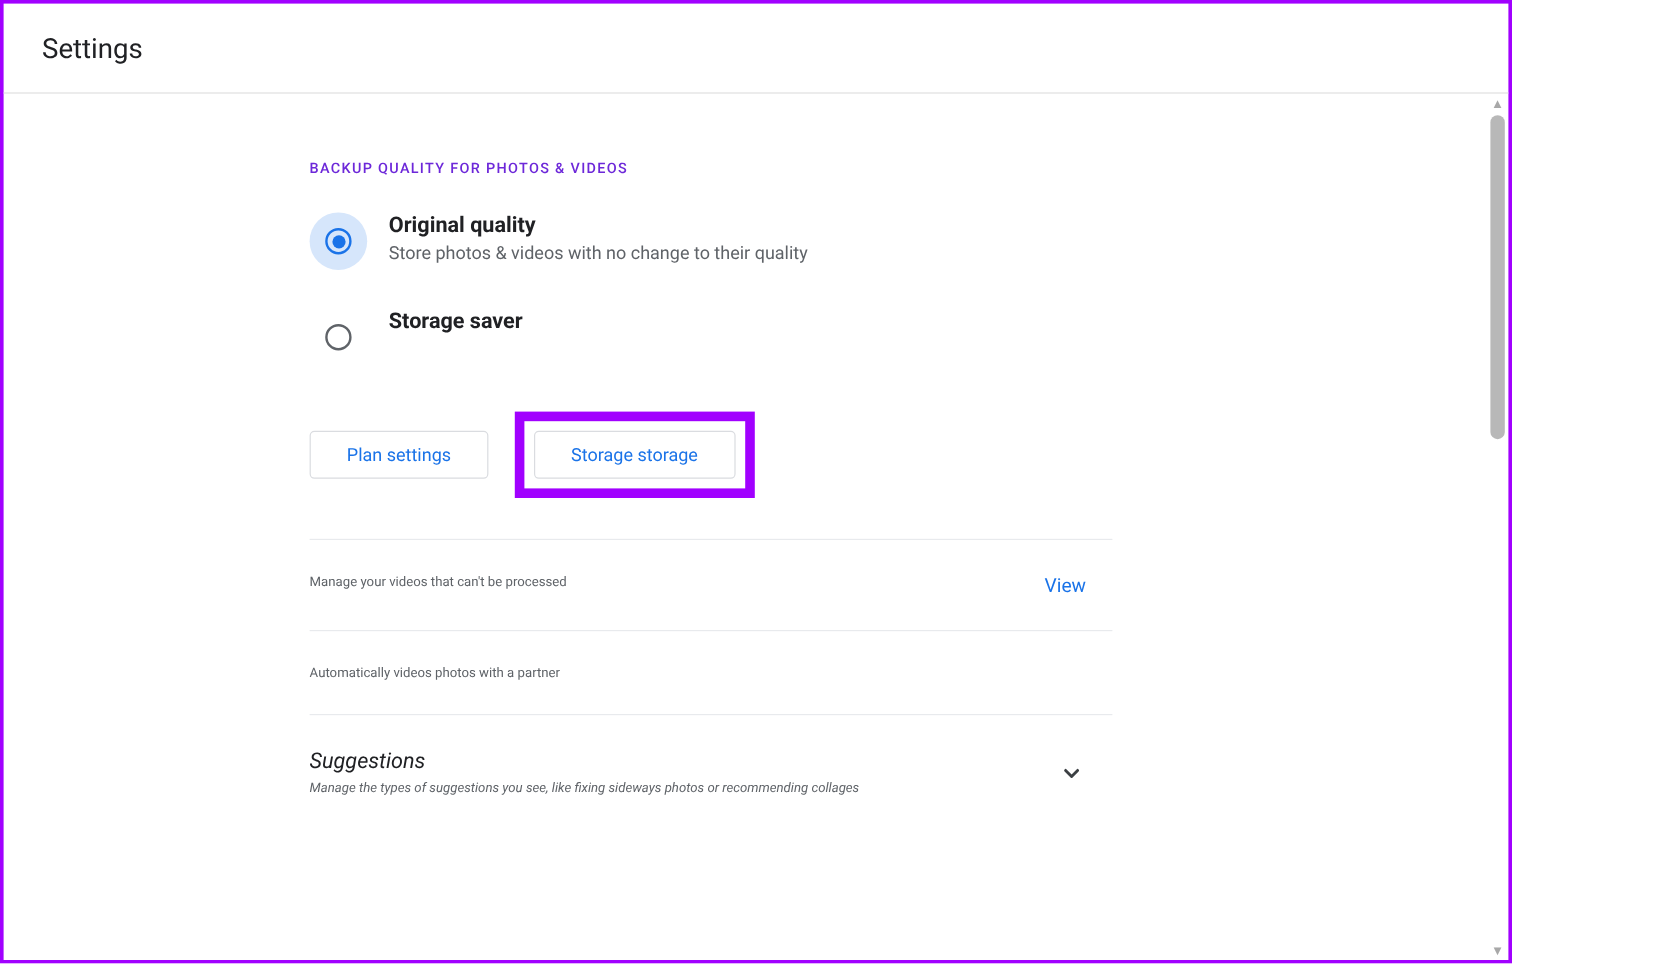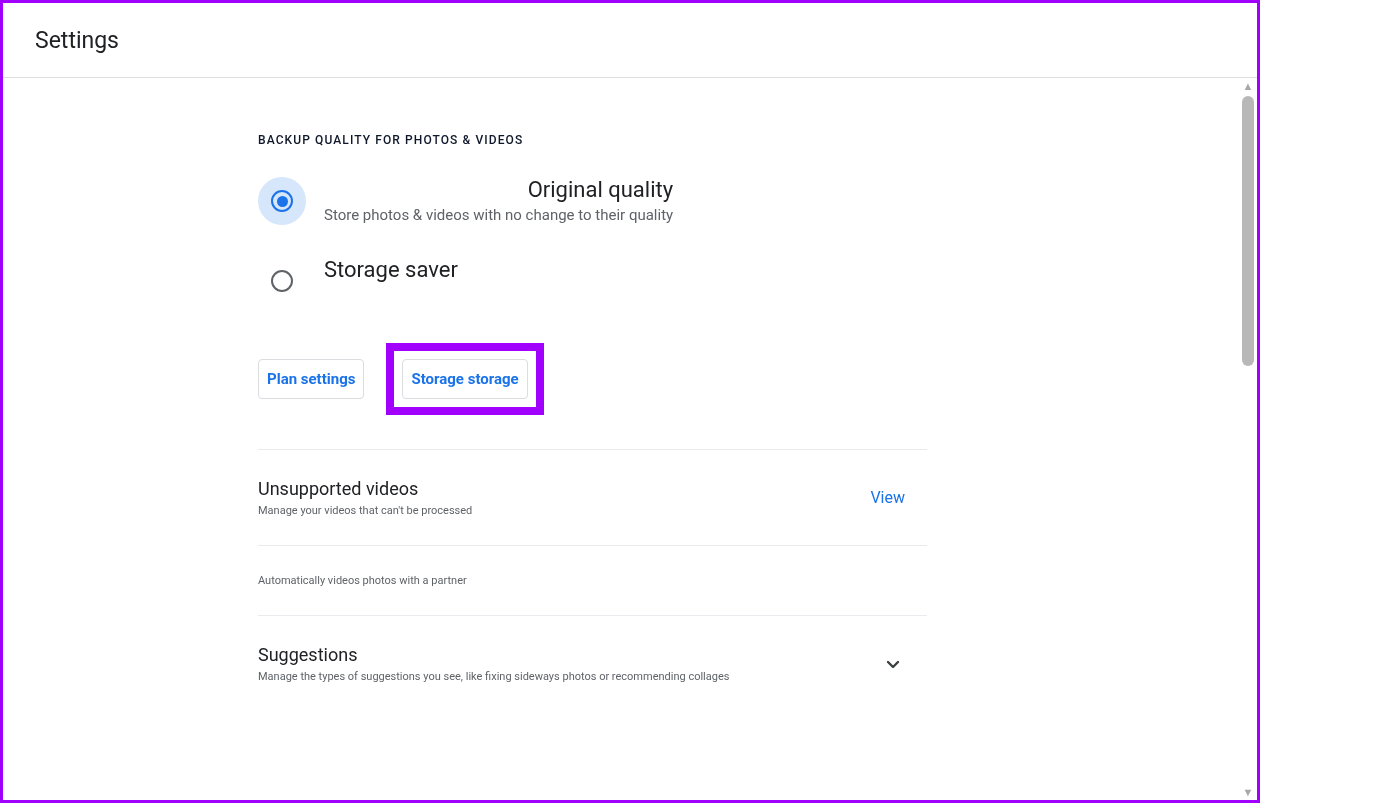--- a/index.html
+++ b/index.html
@@ -36,21 +36,21 @@
     position: absolute;
     left: 255px;
     right: 330px;
     top: 0;
     padding-top: 55px;
   }
   .section-label {
     font-size: 12px;
     font-weight: 500;
     letter-spacing: 1.1px;
-    color: #0f172a;
+    color: #6d28d9;
     text-transform: uppercase;
     margin-bottom: 30px;
   }
   .radio-row {
     display: flex;
     align-items: flex-start;
     margin-bottom: 32px;
   }
   .radio-outer {
     width: 48px;
@@ -78,44 +78,43 @@
   .radio-outer.selected .radio-circle {
     border-color: #1a73e8;
   }
   .radio-dot {
     width: 11px;
     height: 11px;
     border-radius: 50%;
     background: #1a73e8;
   }
   .radio-text .opt-title {
-    font-size: 22px;
+    font-size: 18px;
     color: #202124;
-    font-weight: 400;
+    font-weight: 700;
     margin-bottom: 4px;
-    text-align: right;
   }
   .radio-text .opt-desc {
     font-size: 15px;
     color: #5f6368;
   }
   .button-row {
     display: flex;
     gap: 22px;
     margin-top: 38px;
     margin-bottom: 34px;
     align-items: center;
   }
   .outline-btn {
     border: 1px solid #dadce0;
     background: #fff;
     color: #1a73e8;
     font-size: 15px;
-    font-weight: 700;
-    padding: 10px 8px;
+    font-weight: 400;
+    padding: 10px 30px;
     border-radius: 4px;
     cursor: pointer;
     font-family: inherit;
   }
   .highlight-box {
     border: 8px solid #a100ff;
     padding: 8px;
     display: inline-flex;
   }
   .divider {
@@ -123,21 +122,21 @@
     border-top: 1px solid #e8eaed;
     margin: 0;
   }
   .row-item {
     display: flex;
     align-items: flex-start;
     justify-content: space-between;
     padding: 28px 0 28px 0;
     border-bottom: 1px solid #e8eaed;
   }
-  .row-item:last-child { border-bottom: none; }
+  .row-item:last-child { border-bottom: none; font-style: italic; }
   .row-text .row-title {
     font-size: 18px;
     color: #202124;
     font-weight: 400;
     margin-bottom: 5px;
   }
   .row-text .row-desc {
     font-size: 11px;
     color: #5f6368;
     max-width: 600px;
@@ -228,21 +227,20 @@
         <button class="outline-btn">Plan settings</button>
         <div class="highlight-box">
           <button class="outline-btn">Storage storage</button>
         </div>
       </div>
 
       <hr class="divider">
 
       <div class="row-item">
         <div class="row-text">
-          <div class="row-title">Unsupported videos</div>
           <div class="row-desc">Manage your videos that can't be processed</div>
         </div>
         <div class="view-link">View</div>
       </div>
 
       <div class="row-item">
         <div class="row-text">
           <div class="row-desc">Automatically videos photos with a partner</div>
         </div>
       </div>

